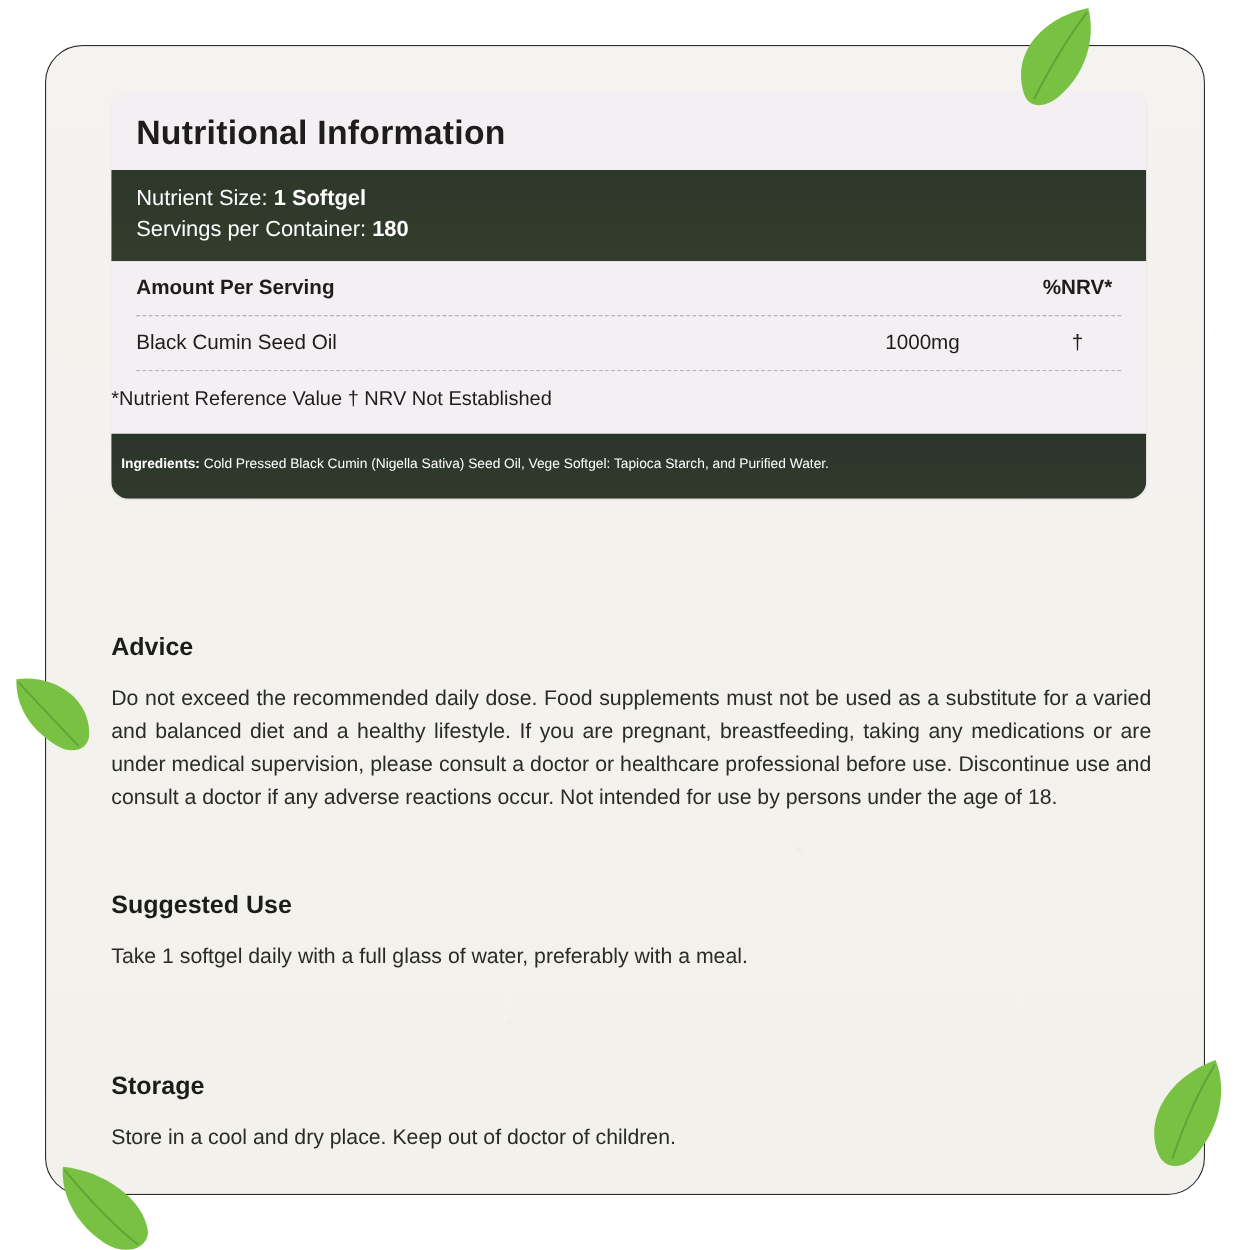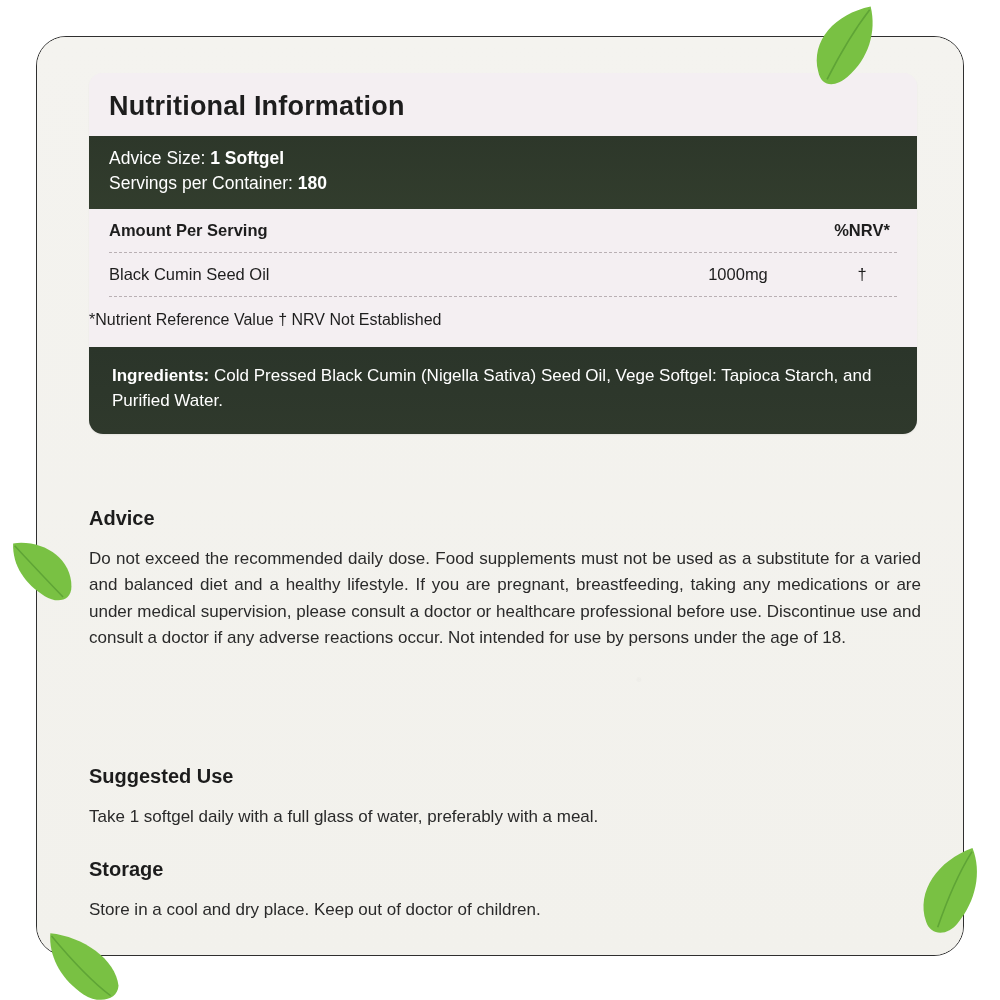--- a/index.html
+++ b/index.html
@@ -78,61 +78,61 @@
   .nutri-foot {
     background: #f4eff2;
     text-align: left;
     font-size: 16px;
     color: #1d1d1d;
     padding: 14px 0 18px 0;
   }
   .nutri-ingredients {
     background: linear-gradient(180deg,#2b352a 0%, #2f392c 100%);
     color: #ffffff;
-    padding: 16px 20px 20px 23px;
-    font-size: 17px;
+    padding: 16px 20px 20px 8px;
+    font-size: 11px;
     line-height: 1.5;
   }
   .nutri-ingredients b { font-weight: bold; }
 
   
   .section { position: absolute; left: 52px; width: 832px; }
   .sec-title {
     font-size: 20px; font-weight: bold; color: #1c1c1c;
     margin-bottom: 16px;
   }
   .sec-body {
     font-size: 17px; color: #2a2a2a; line-height: 1.55;
     text-align: justify;
   }
   .sec-body.nojust { text-align: left; }
 
   #advice { top: 470px; }
-  #use { top: 728px; }
+  #use { top: 676px; }
   #storage { top: 821px; }
 
   
   .leaf { position: absolute; }
   .leaf svg { display: block; }
 </style>
 </head>
 <body>
 
 <div id="page">
 
   <div class="card">
     <div class="card-texture"></div>
 
     <div class="nutri">
 
       <div class="nutri-title">Nutritional Information</div>
 
       <div class="nutri-serving">
         <div>
-          <span>Advice Size:</span>
+          <span>Nutrient Size:</span>
           <b>1 Softgel</b>
         </div>
         <div>
           <span>Servings per Container:</span>
           <b>180</b>
         </div>
       </div>
 
       <div class="nutri-body">
         <div class="row head">

